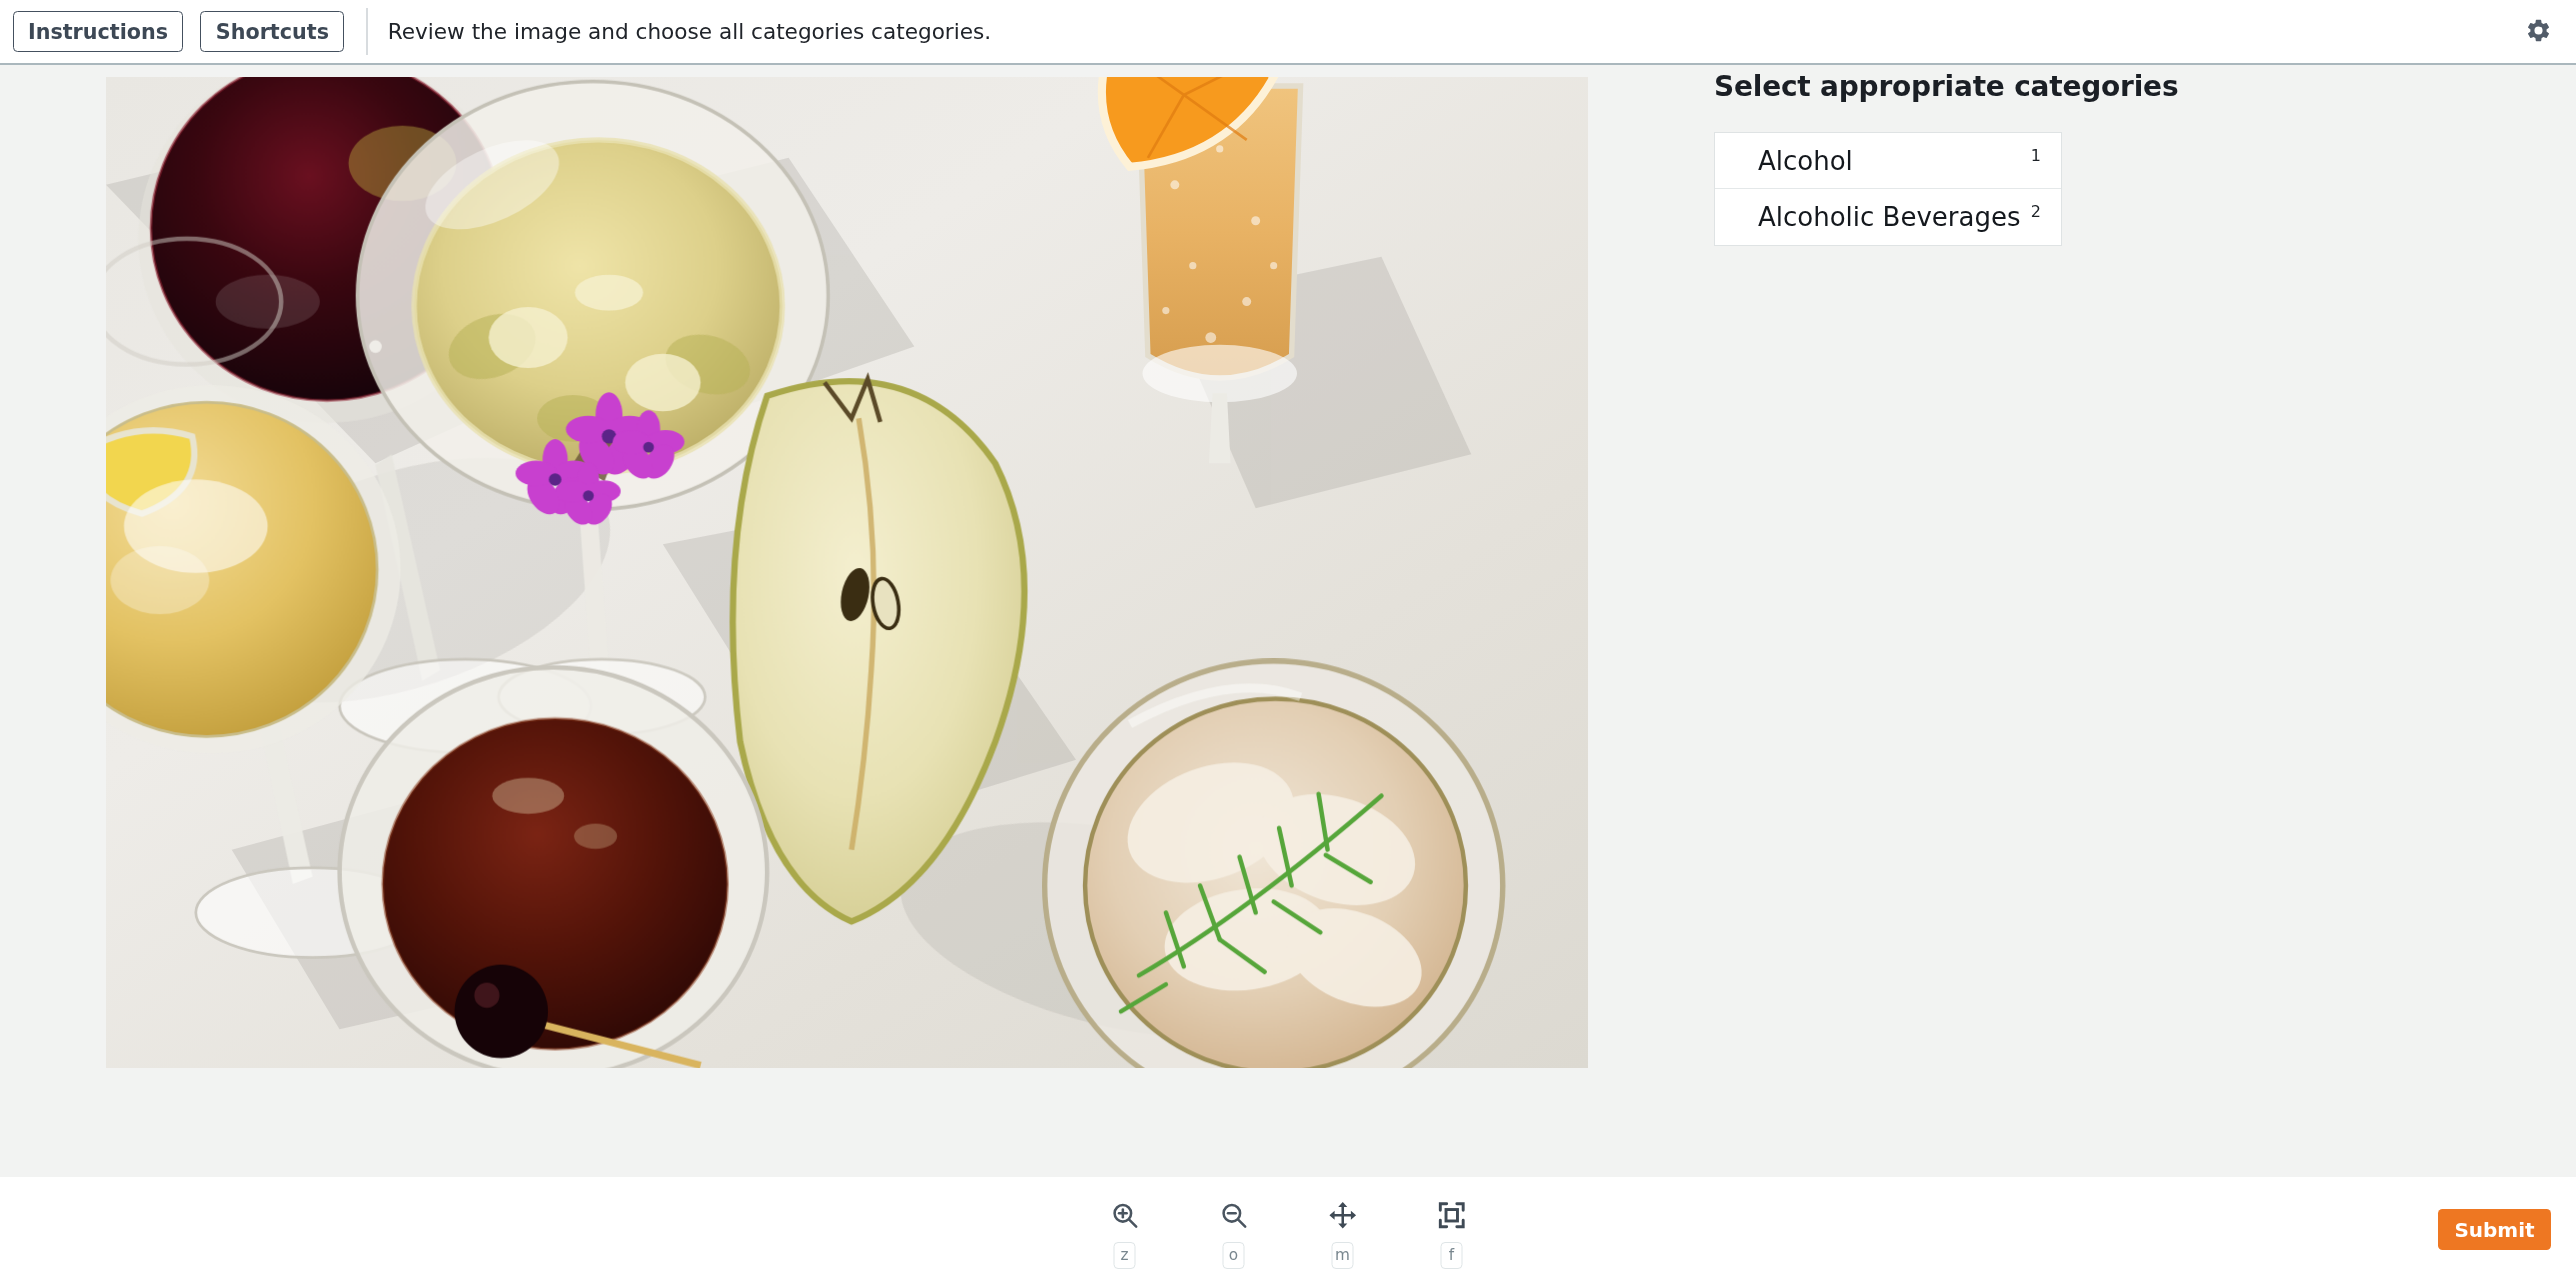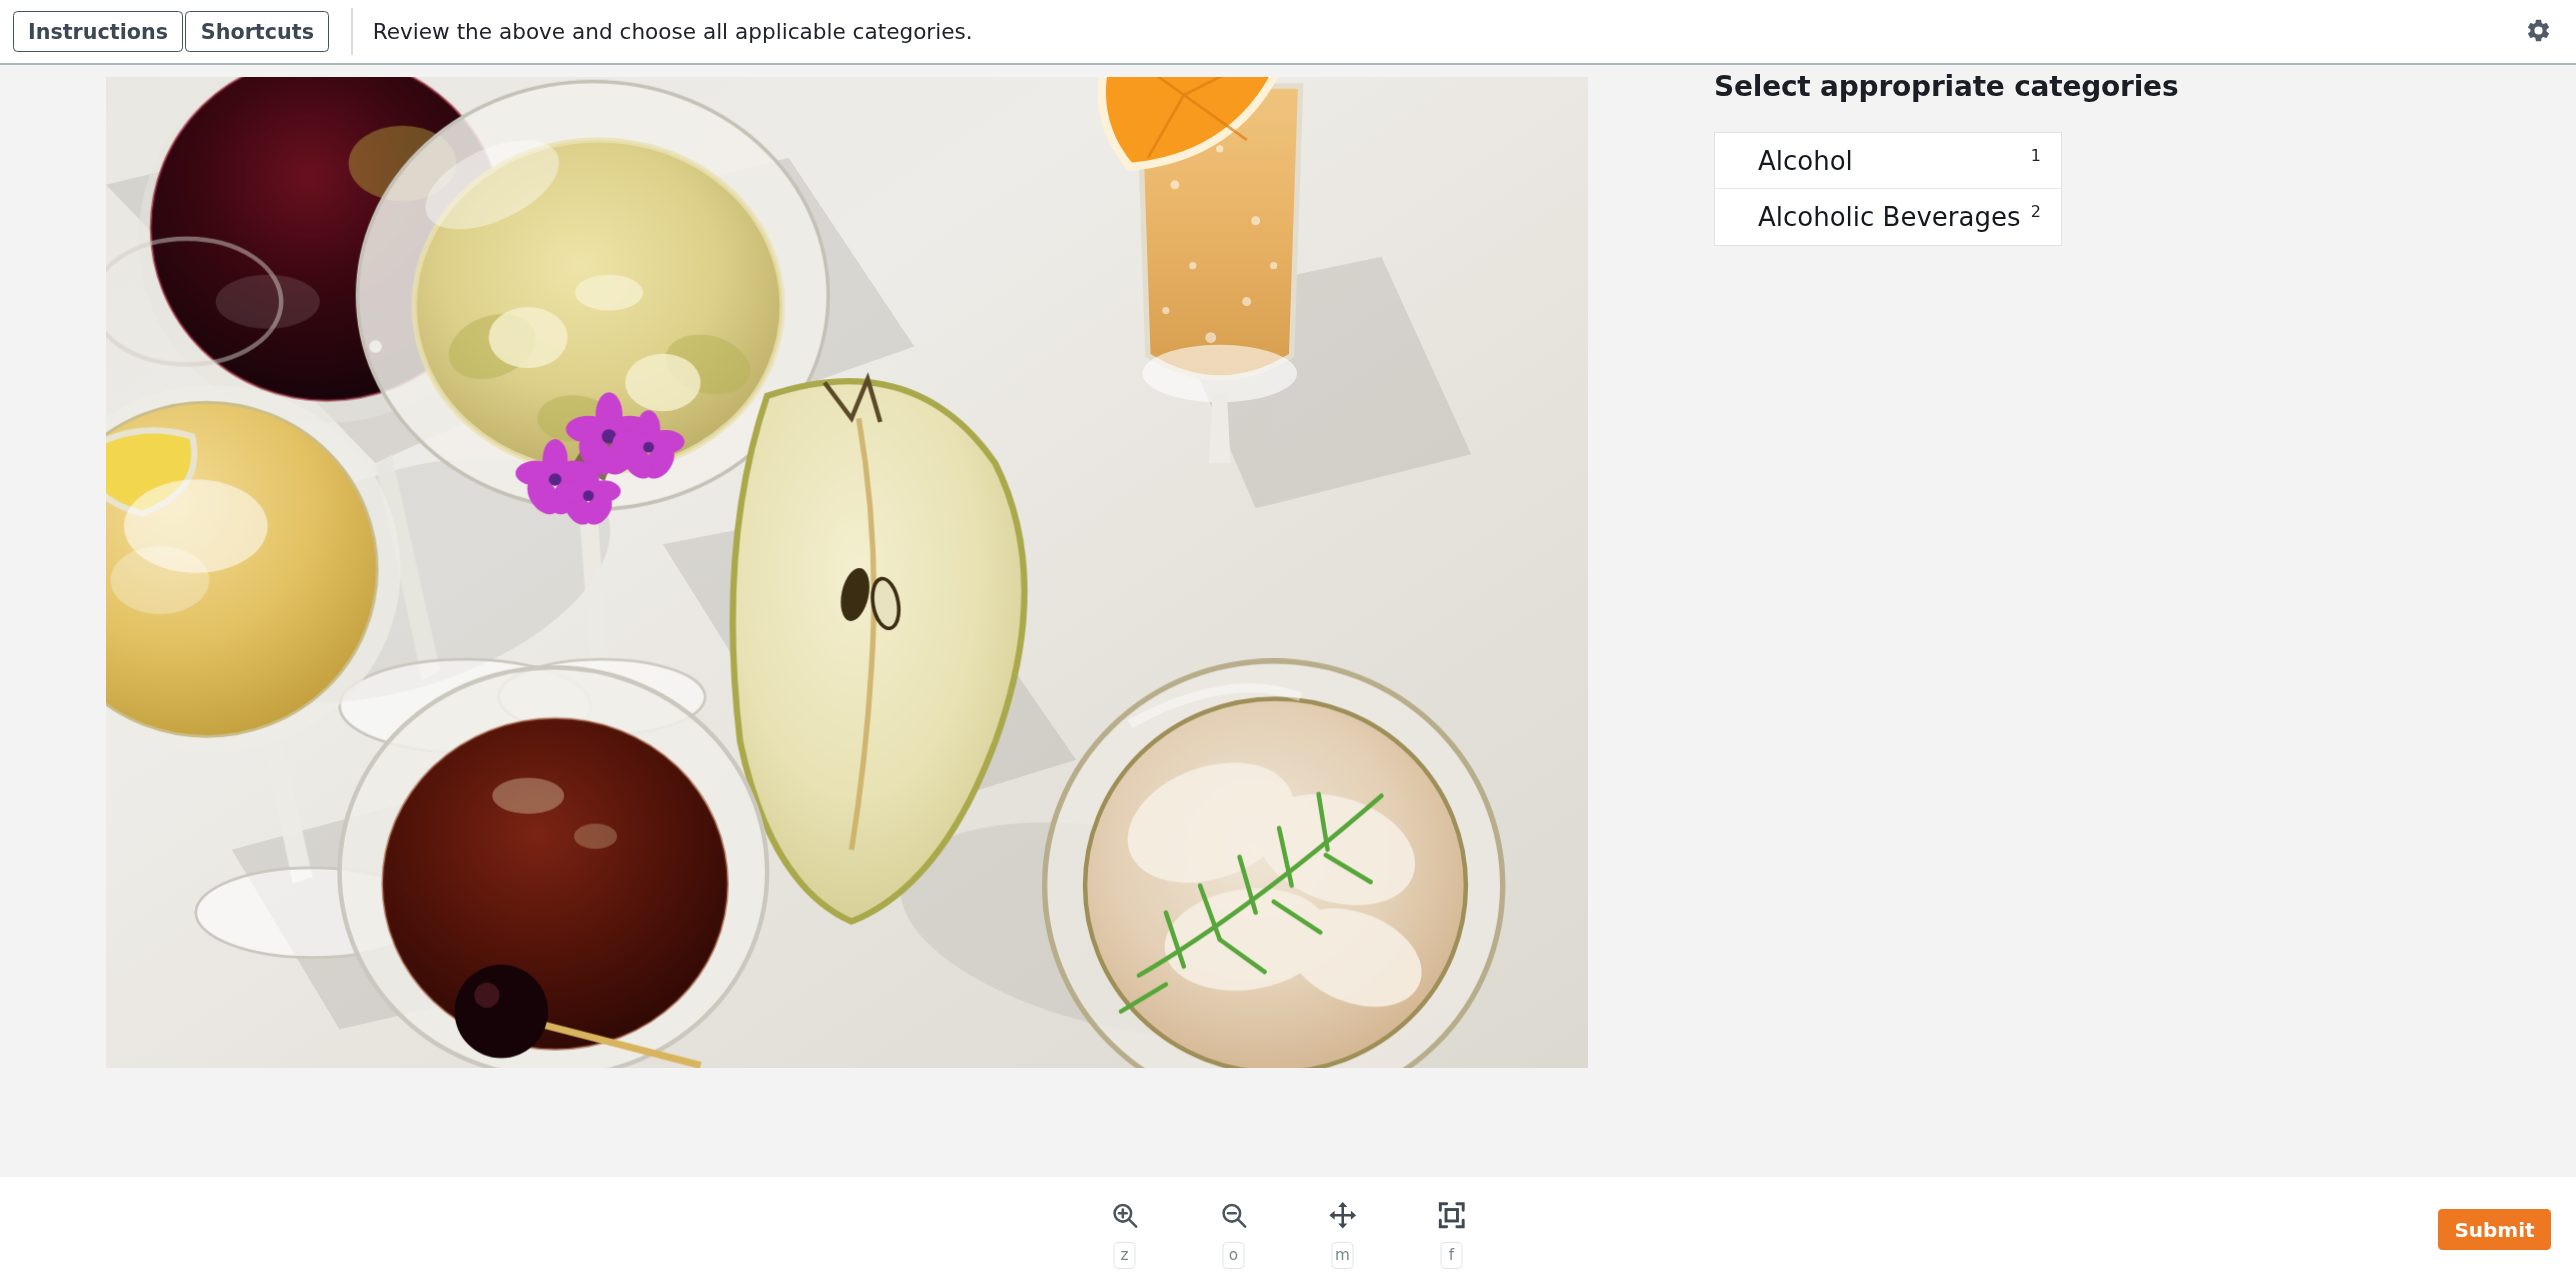--- a/index.html
+++ b/index.html
@@ -41,21 +41,21 @@
     border-radius: 4.5px;
     color: #3d4855;
     font-size: 20.7px;
     font-weight: bold;
     font-family: "DejaVu Sans", "Liberation Sans", sans-serif;
     line-height: 38px;
     text-align: center;
     cursor: pointer;
     white-space: nowrap;
   }
-  .hdr-btn + .hdr-btn { margin-left: 2px; }
+  .hdr-btn + .hdr-btn { margin-left: 17px; }
 
   .hdr-divider {
     width: 1.8px;
     height: 47px;
     background: #d8dcdf;
     margin: 0 20px 0 21.6px;
   }
 
   .hdr-instruction {
     font-size: 21.6px;
@@ -215,21 +215,21 @@
 <div class="app">
 
   <div class="header">
 
     <button class="hdr-btn">Instructions</button>
 
     <button class="hdr-btn">Shortcuts</button>
 
     <div class="hdr-divider"></div>
 
-    <div class="hdr-instruction">Review the above and choose all applicable categories.</div>
+    <div class="hdr-instruction">Review the image and choose all categories categories.</div>
 
     <div class="gear-btn">
       <span>
         <svg width="27" height="27" viewBox="0 0 24 24" fill="#525c69">
           <path d="M19.14 12.94c.04-.3.06-.61.06-.94 0-.32-.02-.64-.07-.94l2.03-1.58a.49.49 0 0 0 .12-.61l-1.92-3.32a.49.49 0 0 0-.59-.22l-2.39.96a7.03 7.03 0 0 0-1.62-.94l-.36-2.54a.48.48 0 0 0-.48-.41h-3.84c-.24 0-.43.17-.47.41l-.36 2.54c-.59.24-1.13.57-1.62.94l-2.39-.96a.48.48 0 0 0-.59.22L2.74 8.87c-.12.21-.08.47.12.61l2.03 1.58c-.05.3-.09.63-.09.94s.02.64.07.94l-2.03 1.58a.49.49 0 0 0-.12.61l1.92 3.32c.12.22.37.29.59.22l2.39-.96c.5.38 1.03.7 1.62.94l.36 2.54c.05.24.24.41.48.41h3.84c.24 0 .44-.17.47-.41l.36-2.54c.59-.24 1.13-.56 1.62-.94l2.39.96c.22.08.47 0 .59-.22l1.92-3.32a.49.49 0 0 0-.12-.61l-2.01-1.58zM12 15.6A3.6 3.6 0 0 1 8.4 12 3.6 3.6 0 0 1 12 8.4a3.6 3.6 0 0 1 3.6 3.6 3.6 3.6 0 0 1-3.6 3.6z"></path>
         </svg>
       </span>
     </div>
   </div>
 

